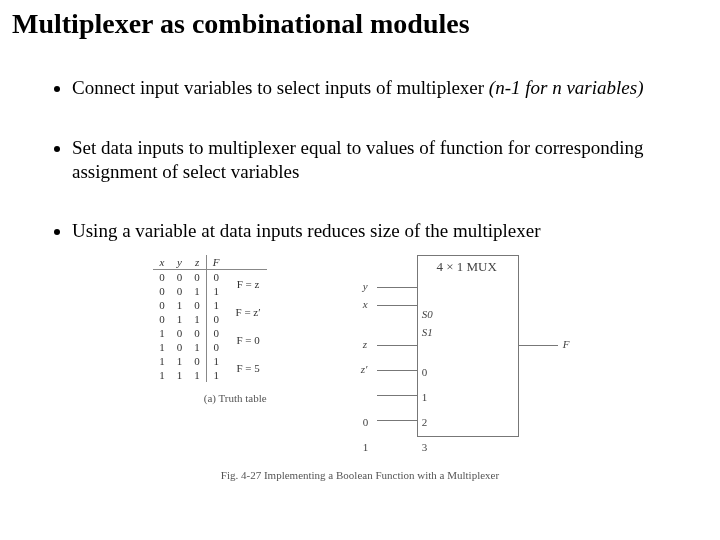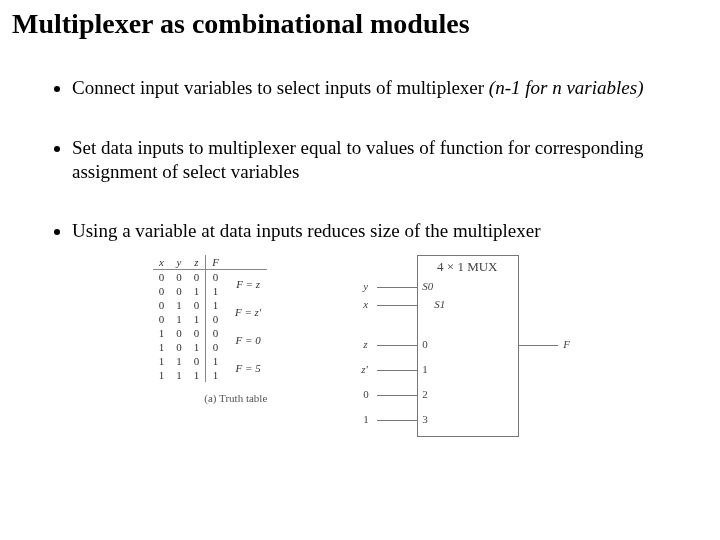--- a/index.html
+++ b/index.html
@@ -45,21 +45,20 @@
   .tt table { border-collapse: collapse; }
   .tt th, .tt td {
     padding: 1px 6px;
     text-align: center;
     font-weight: normal;
   }
   .tt thead th { font-style: italic; border-bottom:1px solid #888;}
   .tt td.fcol, .tt th.fcol { border-left:1px solid #888; }
   .tt .ann {
     padding-left: 10px;
-    font-style: italic;
     white-space: nowrap;
   }
   .cap {
     text-align:right;
     font-size:11px;
     color:#555;
     margin-top:10px;
   }
   .capb { font-weight:bold; }
   
@@ -77,21 +76,21 @@
     border:1px solid #777;
   }
   .muxtitle {
     position:absolute;
     left:85px; top:4px; width:90px;
     text-align:center;
     font-size:13px;
   }
   .line { position:absolute; background:#777; height:1px; }
   .lab { position:absolute; font-style:italic; }
-  .plain { position:absolute; }
+  .plain { position:absolute;margin-top:28px; }
   .figcaption {
     text-align:center;
     font-size:11px;
     color:#555;
     margin-top:14px;
   }
 </style>
 </head>
 <body>
 
@@ -181,21 +180,21 @@
       <div class="mux">
         <div class="muxbox"></div>
         <div class="muxtitle">4 × 1 MUX</div>
 
         <div class="line" style="left:40px;top:32px;width:40px"></div>
         <div class="lab" style="left:26px;top:25px">y</div>
         <div class="plain" style="left:85px;top:25px;font-style:italic">S0</div>
 
         <div class="line" style="left:40px;top:50px;width:40px"></div>
         <div class="lab" style="left:26px;top:43px">x</div>
-        <div class="plain" style="left:97px;top:43px;font-style:italic">S1</div>
+        <div class="plain" style="left:85px;top:43px;font-style:italic">S1</div>
 
         <div class="line" style="left:40px;top:90px;width:40px"></div>
         <div class="lab" style="left:26px;top:83px">z</div>
         <div class="plain" style="left:85px;top:83px">0</div>
 
         <div class="line" style="left:40px;top:115px;width:40px"></div>
         <div class="lab" style="left:24px;top:108px">z′</div>
         <div class="plain" style="left:85px;top:108px">1</div>
 
         <div class="line" style="left:40px;top:140px;width:40px"></div>
@@ -205,13 +204,14 @@
         <div class="line" style="left:40px;top:165px;width:40px"></div>
         <div class="plain" style="left:26px;top:158px">1</div>
         <div class="plain" style="left:85px;top:158px">3</div>
 
         <div class="line" style="left:181px;top:90px;width:40px"></div>
         <div class="lab" style="left:226px;top:83px">F</div>
       </div>
     </div>
   </div>
 
+  <div class="figcaption">Fig. 4-27  Implementing a Boolean Function with a Multiplexer</div>
 </div>
 
 </body></html>

